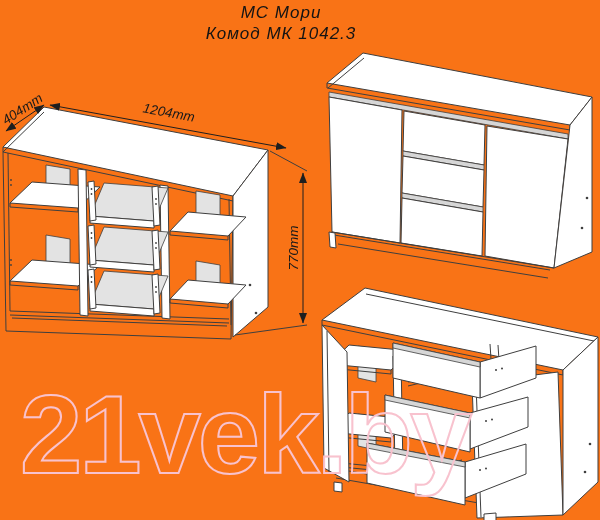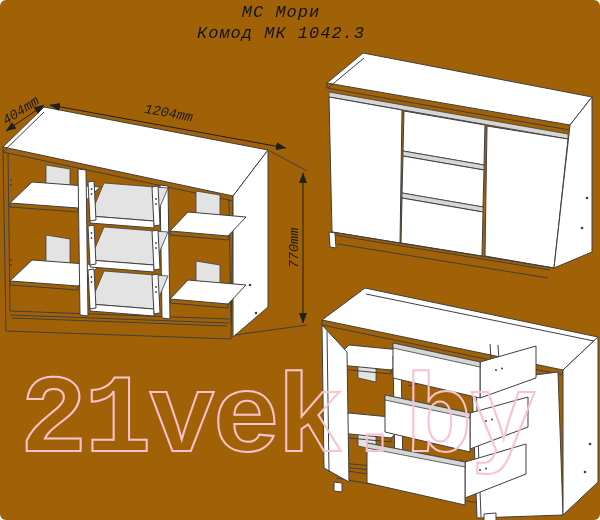--- a/index.html
+++ b/index.html
@@ -1,22 +1,22 @@
 <!DOCTYPE html>
 <html><head>
 <meta charset="utf-8">
 <style>
   html,body{margin:0;padding:0;background:#fff;}
-  .canvas{position:relative;width:600px;height:520px;background:#a16207;overflow:hidden;
-          font-family:Liberation Mono, monospace;border-radius:6px;}
+  .canvas{position:relative;width:600px;height:520px;background:#f97316;overflow:hidden;
+          font-family:Liberation Sans, sans-serif;}
   .title-block{position:absolute;left:131px;top:2px;width:300px;text-align:center;
                font-style:italic;color:#141414;line-height:1.25;}
   .title-line1{font-size:17px;letter-spacing:1px;}
   .title-line2{font-size:17px;letter-spacing:1px;}
-  .watermark{position:absolute;left:20px;top:358px;font-size:112px;font-weight:bold;
+  .watermark{position:absolute;left:20px;top:370px;font-size:112px;font-weight:bold;
              letter-spacing:-3px;color:transparent;-webkit-text-stroke:2px #f8c2ce;
              z-index:6;white-space:nowrap;pointer-events:none;text-align:right;}
   svg{position:absolute;overflow:visible;}
   .ln{stroke:#3f3f3f;stroke-width:1;fill:none;}
   .wf{stroke:#3f3f3f;stroke-width:1;fill:#ffffff;}
   .gf{stroke:#3f3f3f;stroke-width:0.8;fill:#e3e3e3;}
   .sf{stroke:#3f3f3f;stroke-width:0.8;fill:#d6d6d6;}
   .dot{fill:#3f3f3f;stroke:none;}
   .dim{stroke:#1f1f1f;stroke-width:1;fill:none;}
   .dimtext{font-style:italic;font-size:13.5px;fill:#1a1a1a;}

